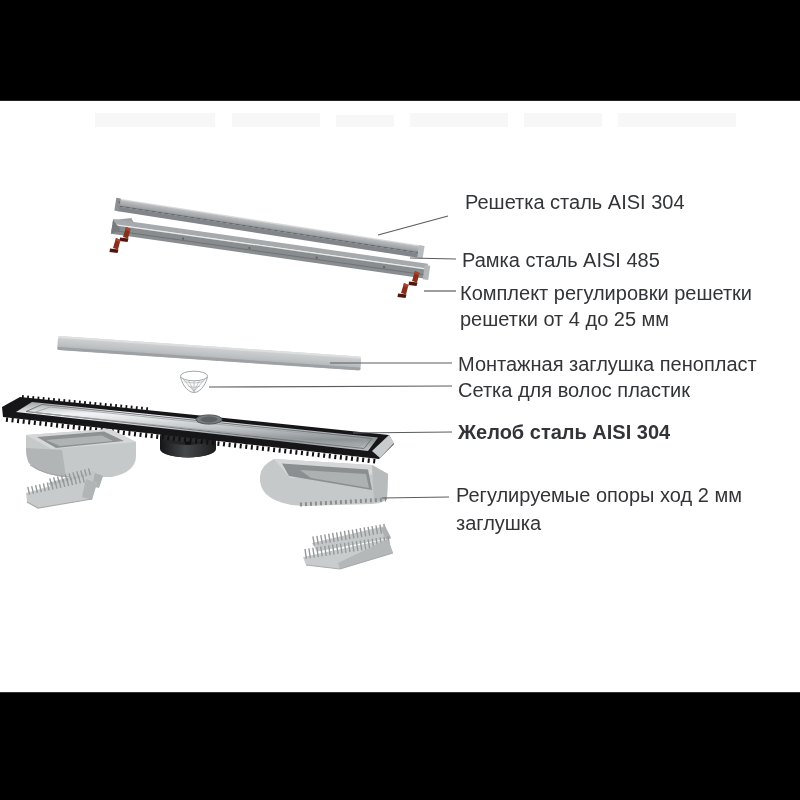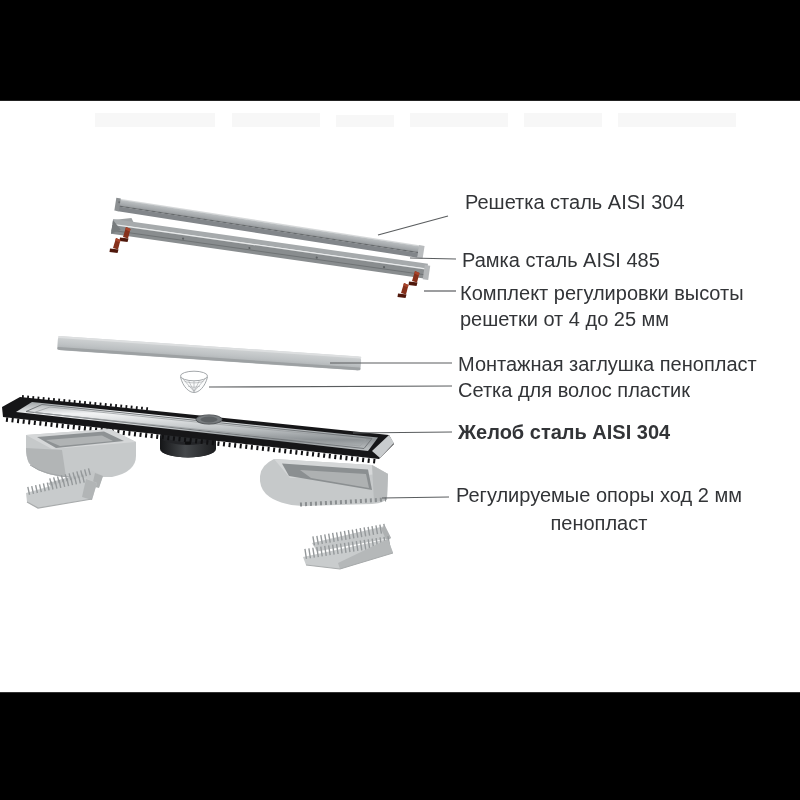--- a/index.html
+++ b/index.html
@@ -10,21 +10,21 @@
   .bar-bottom{top:692px;height:108px;border-top:1px solid #333;}
   .gfx{position:absolute;left:0;top:0;}
   .label{position:absolute;font-size:20px;line-height:26px;color:#323437;white-space:nowrap;}
   .label span{display:block;}
   .lbl-grate{left:465px;top:189px;}
   .lbl-frame{left:462px;top:247px;}
   .lbl-kit{left:460px;top:280px;}
   .lbl-plug{left:458px;top:351px;}
   .lbl-hairnet{left:458px;top:377px;}
   .lbl-channel{left:458px;top:419px;font-weight:bold;}
-  .lbl-supports{left:456px;top:481px;line-height:28px;text-align:center;}
+  .lbl-supports{left:456px;top:481px;line-height:28px;}
 </style>
 </head>
 <body>
 
 <div class="page">
 
   <div class="bar bar-top"></div>
   <div class="bar bar-bottom"></div>
 
   <svg class="gfx" width="800" height="800" viewBox="0 0 800 800">
@@ -204,34 +204,34 @@
 
   <div class="label lbl-grate">
     <span>Решетка сталь AISI 304</span>
   </div>
 
   <div class="label lbl-frame">
     <span>Рамка сталь AISI 485</span>
   </div>
 
   <div class="label lbl-kit">
-    <span>Комплект регулировки высоты</span>
+    <span>Комплект регулировки решетки</span>
     <span>решетки от 4 до 25 мм</span>
   </div>
 
   <div class="label lbl-hairnet">
     <span>Сетка для волос пластик</span>
   </div>
 
   <div class="label lbl-plug">
     <span>Монтажная заглушка пенопласт</span>
   </div>
 
   <div class="label lbl-channel">
     <span>Желоб сталь AISI 304</span>
   </div>
 
   <div class="label lbl-supports">
     <span>Регулируемые опоры ход 2 мм</span>
-    <span>пенопласт</span>
+    <span>заглушка</span>
   </div>
 
 </div>
 
 </body></html>

